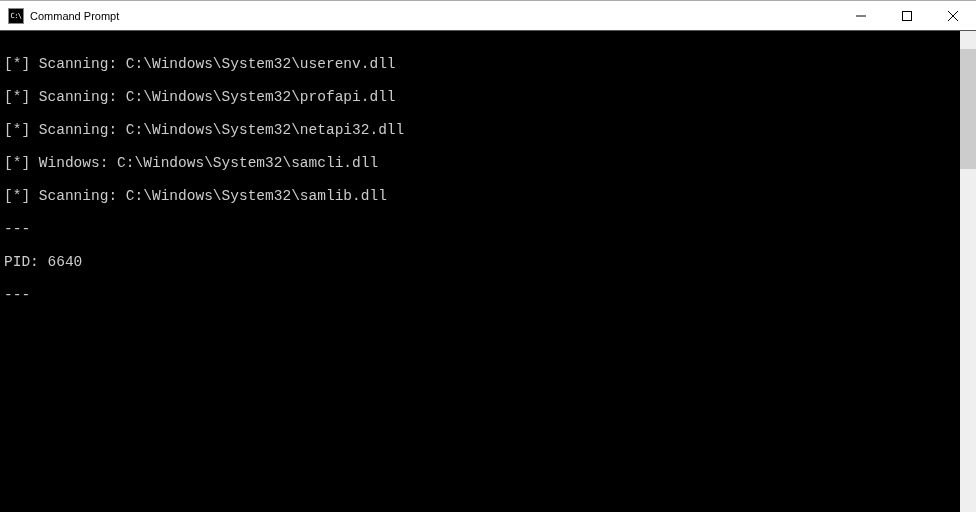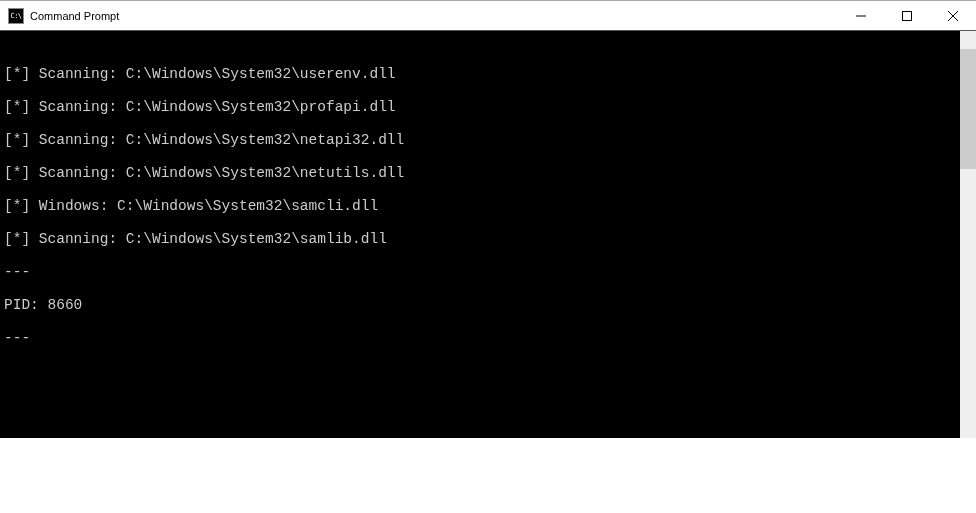--- a/index.html
+++ b/index.html
@@ -51,22 +51,22 @@
       font-size: 10px;
       color: #000;
     }
     .win-btn svg { display: block; }
     .terminal {
       background: #000;
       color: #cccccc;
       font-family: Consolas, "Courier New", monospace;
       font-size: 14.5px;
       line-height: 16.5px;
-      padding: 18px 4px;
-      height: 407px;
+      padding: 8px 4px;
+      height: 481px;
       position: relative;
       white-space: pre;
       overflow: hidden;
     }
     .scrollbar {
       position: absolute;
       right: 0;
       top: 0;
       width: 16px;
       height: 100%;
@@ -104,25 +104,24 @@
         <line x1="0" y1="0" x2="10" y2="10" stroke="#000" stroke-width="1"></line>
         <line x1="10" y1="0" x2="0" y2="10" stroke="#000" stroke-width="1"></line>
       </svg>
   </div>
 </div>
 
 <div class="terminal">
 <span class="row">[*] Scanning: C:\Windows\System32\userenv.dll</span>
 <span class="row">[*] Scanning: C:\Windows\System32\profapi.dll</span>
 <span class="row">[*] Scanning: C:\Windows\System32\netapi32.dll</span>
-<span class="row">[*] Scanning: C:\Windows\System32\netutils.dll</span>
 <span class="row">[*] Windows: C:\Windows\System32\samcli.dll</span>
 <span class="row">[*] Scanning: C:\Windows\System32\samlib.dll</span>
 <span class="row">---</span>
-<span class="row">PID: 8660</span>
+<span class="row">PID: 6640</span>
 <span class="row">---</span>
 <span class="row"> </span>
 
 
 
 
 
 
 
 

